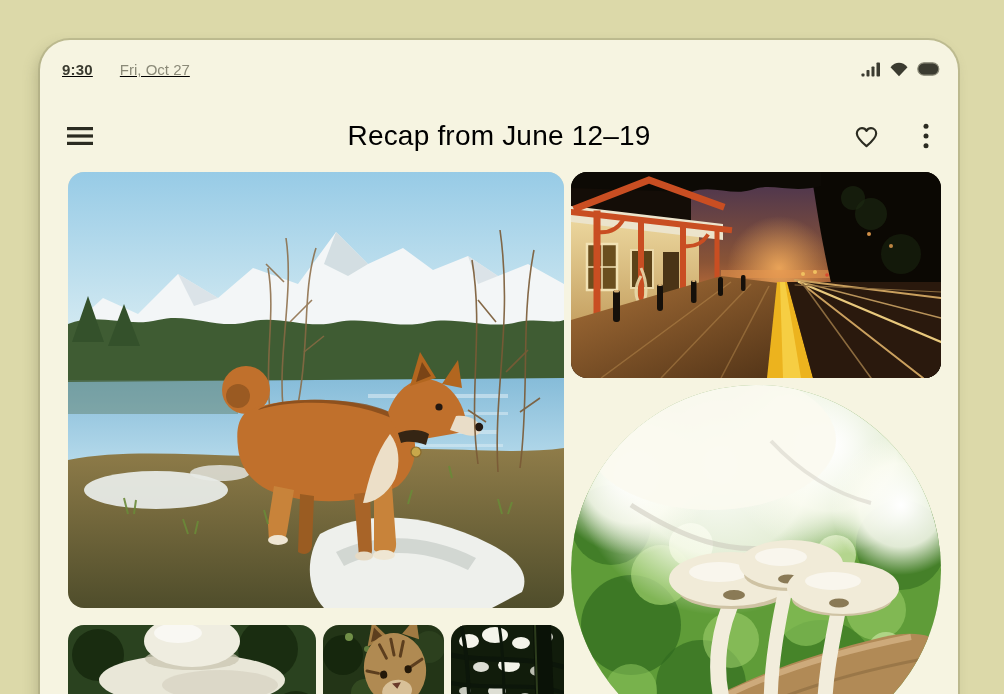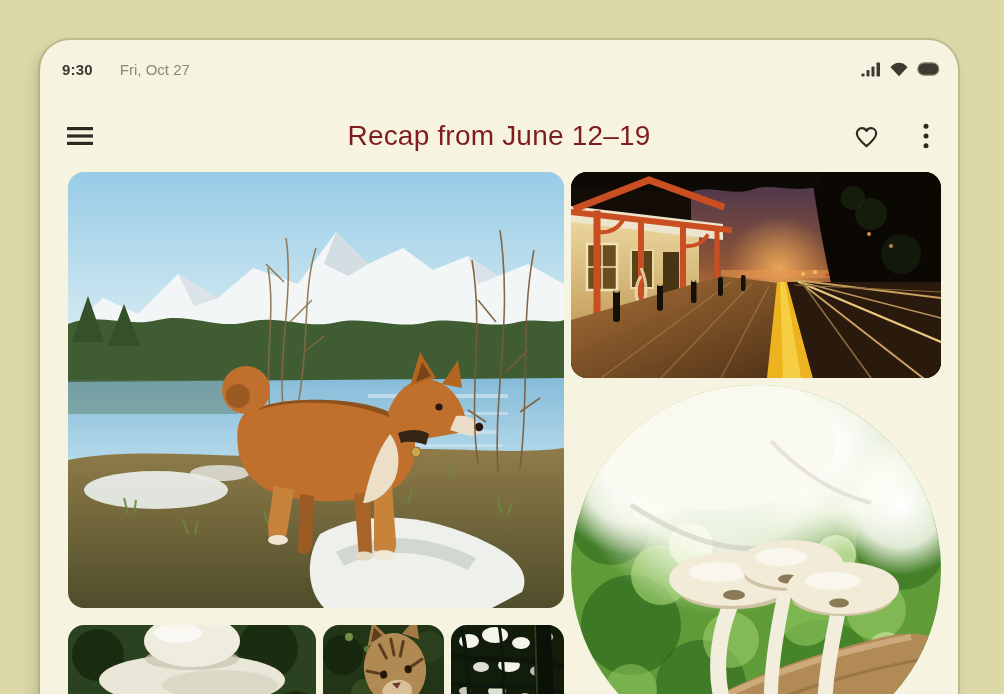--- a/index.html
+++ b/index.html
@@ -15,41 +15,41 @@
     position: absolute; left: 40px; top: 40px;
     width: 918px; height: 730px;
     background: #f6f4e1;
     border-radius: 30px 30px 0 0;
     box-shadow: 0 0 0 2px rgba(168,165,125,0.55), -4px 6px 14px rgba(95,92,60,0.28);
   }
 
   
   .status-bar {
     position: absolute; top: 16px; left: 22px; right: 17px; height: 26px;
-    display: flex; align-items: center;
+    display: flex; align-items: center; text-decoration: underline;
   }
   .status-time { font-size: 15px; font-weight: 700; color: #3b3b30; letter-spacing: .2px; }
   .status-date { margin-left: 27px; font-size: 15px; color: #8b8a78; }
   .status-icons { margin-left: auto; display: flex; align-items: center; gap: 9px; }
   .status-icons svg { display: block; }
 
   
   .app-bar {
     position: absolute; top: 70px; left: 0; right: 0; height: 52px;
     display: flex; align-items: center;
   }
   .icon-btn {
     background: none; border: none; padding: 0; margin: 0; cursor: pointer;
     width: 40px; height: 40px; display: flex; align-items: center; justify-content: center;
   }
   .menu-btn   { position: absolute; left: 20px; top: 6px; }
   .fav-btn    { position: absolute; right: 72px; top: 6px; }
   .more-btn   { position: absolute; right: 12px; top: 6px; }
   .page-title {
-    margin: 0 auto; font-size: 28px; font-weight: 400; color: #7f1d1d; letter-spacing: .2px;
+    margin: 0 auto; font-size: 28px; font-weight: 400; color: #000000; letter-spacing: .2px;
   }
 
   
   .tile {
     position: absolute; margin: 0; overflow: hidden; cursor: pointer;
     background: #e0ddc8;
   }
   .tile svg { display: block; width: 100%; height: 100%; }
   .tile-dog       { left: 28px;  top: 132px; width: 496px; height: 436px; border-radius: 16px; }
   .tile-train     { left: 531px; top: 132px; width: 370px; height: 206px; border-radius: 16px; }

